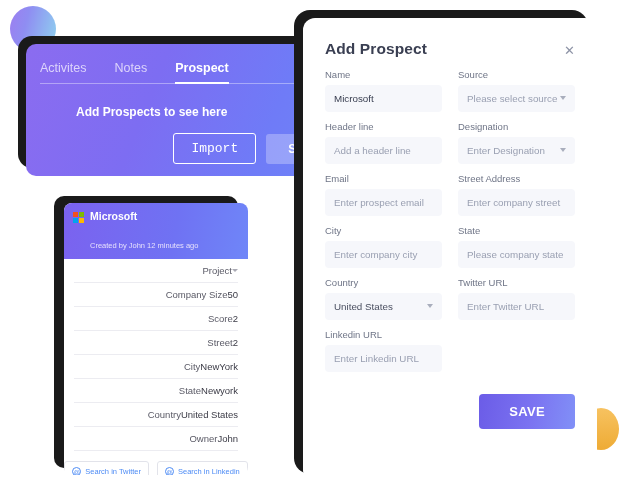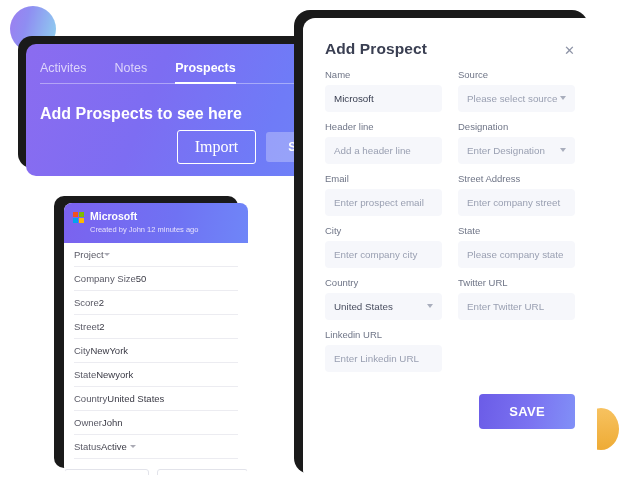--- a/index.html
+++ b/index.html
@@ -42,31 +42,32 @@
   .tab {
     font-size: 12.5px; color: #ddd4fb; padding-bottom: 7px;
     border-bottom: 2px solid transparent; cursor: pointer; white-space: nowrap;
   }
   .tab.active { color: #ffffff; font-weight: bold; border-bottom: 2px solid #ffffff; }
   .tabs-rule {
     height: 1px; background: rgba(255,255,255,.38); margin: 0 14px;
     position: relative; top: -1px;
   }
   .panel-top-msg {
-    color: #ffffff; font-size: 16px; font-weight: bold;
+    color: #ffffff; font-size: 12px; font-weight: bold;
     padding: 20px 14px 0 14px;
+    margin-left: 36px;
   }
   .panel-top-actions {
     position: absolute; right: 14px; bottom: 12px;
     display: flex; gap: 10px; align-items: center;
   }
   .btn-import {
     border: 1px solid #ffffff; color: #ffffff; background: transparent;
-    font-size: 16px; border-radius: 3px; padding: 7px 17px; cursor: pointer;
-    font-family: Liberation Serif, serif;
+    font-size: 13px; border-radius: 3px; padding: 7px 17px; cursor: pointer;
+    font-family: Liberation Mono, monospace;
   }
   .btn-save-top {
     border: none; color: #ffffff; background: rgba(255,255,255,.28);
     font-size: 12px; border-radius: 3px; padding: 8px 22px; cursor: pointer;
     font-family: inherit; font-weight: bold;
   }
 
   
   .card-prospect {
     position: absolute; left: 64px; top: 203px;
@@ -80,25 +81,25 @@
   .ms-logo {
     width: 11px; height: 11px; flex: 0 0 11px; margin-top: 2px;
     display: grid; grid-template-columns: 1fr 1fr; grid-template-rows: 1fr 1fr; gap: 1px;
   }
   .ms-logo i { display: block; }
   .ms-logo i:nth-child(1) { background: #f25022; }
   .ms-logo i:nth-child(2) { background: #7fba00; }
   .ms-logo i:nth-child(3) { background: #00a4ef; }
   .ms-logo i:nth-child(4) { background: #ffb900; }
   .card-title { color: #fff; font-size: 10.5px; font-weight: bold; line-height: 1.25; }
-  .card-sub { color: #e6e0fc; font-size: 7.5px; line-height: 1.35; margin-top: 2px; }
+  .card-sub { color: #e6e0fc; font-size: 7.5px; line-height: 1.35; margin-top: 18px; }
 
   .card-body { padding: 0 10px; }
   .row {
-    display: flex; align-items: center; justify-content: flex-start;
+    display: flex; align-items: center; justify-content: flex-end;
     height: 24px; border-bottom: 1px solid #ececf1; font-size: 9.5px;
   }
   .row:last-of-type { border-bottom: none; }
   .row-label { color: #5a5a66; }
   .row-value { color: #3b3b46; display: flex; align-items: center; gap: 3px; }
   .chev {
     width: 0; height: 0; border-left: 3px solid transparent;
     border-right: 3px solid transparent; border-top: 3.5px solid #aaaab4;
   }
   .card-actions {
@@ -195,21 +196,21 @@
 <div class="stage">
 
   <div class="deco-circle-tl"></div>
 
   <div class="shadow-frame" style="left:18px; top:36px; width:330px; height:132px;"></div>
 
   <div class="panel-top">
     <div class="tabs">
       <div class="tab">Activites</div>
       <div class="tab">Notes</div>
-      <div class="tab active">Prospects</div>
+      <div class="tab active">Prospect</div>
     </div>
     <div class="tabs-rule"></div>
     <div class="panel-top-msg">Add Prospects to see here</div>
     <div class="panel-top-actions">
       <button class="btn-import">Import</button>
       <button class="btn-save-top">SAVE</button>
     </div>
   </div>
 
   <div class="shadow-frame" style="left:54px; top:196px; width:184px; height:272px; border-radius:10px;"></div>
@@ -258,27 +259,20 @@
       </div>
       <div class="row">
         <span class="row-label">Country</span>
         <span class="row-value">United States</span>
       </div>
       <div class="row">
         <span class="row-label">Owner</span>
         <span class="row-value">John</span>
       </div>
 
-      <div class="row">
-        <span class="row-label">Status</span>
-        <span class="row-value">
-          <span>Active</span>
-          <span class="chev"></span>
-        </span>
-      </div>
 
       <div class="card-actions">
         <button class="btn-search">
           <span class="at-icon">@</span>
           <span>Search in Twitter</span>
         </button>
         <button class="btn-search">
           <span class="at-icon">@</span>
           <span>Search in Linkedin</span>
         </button>

